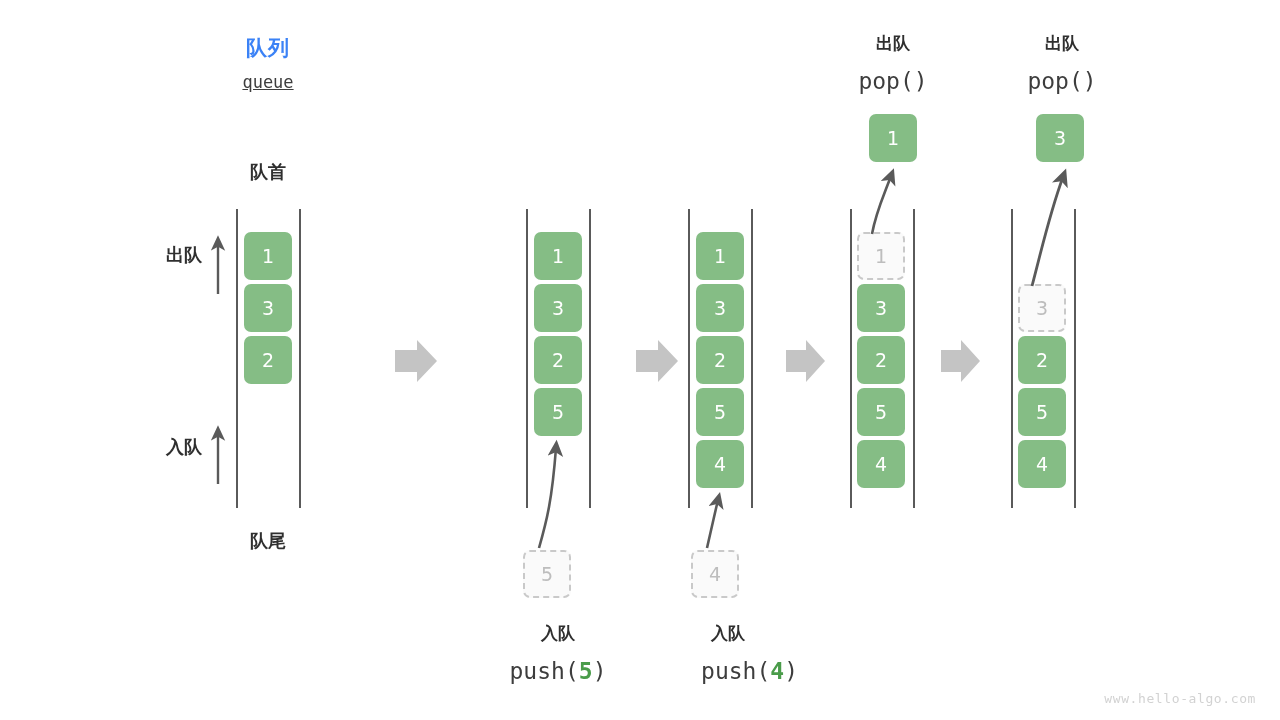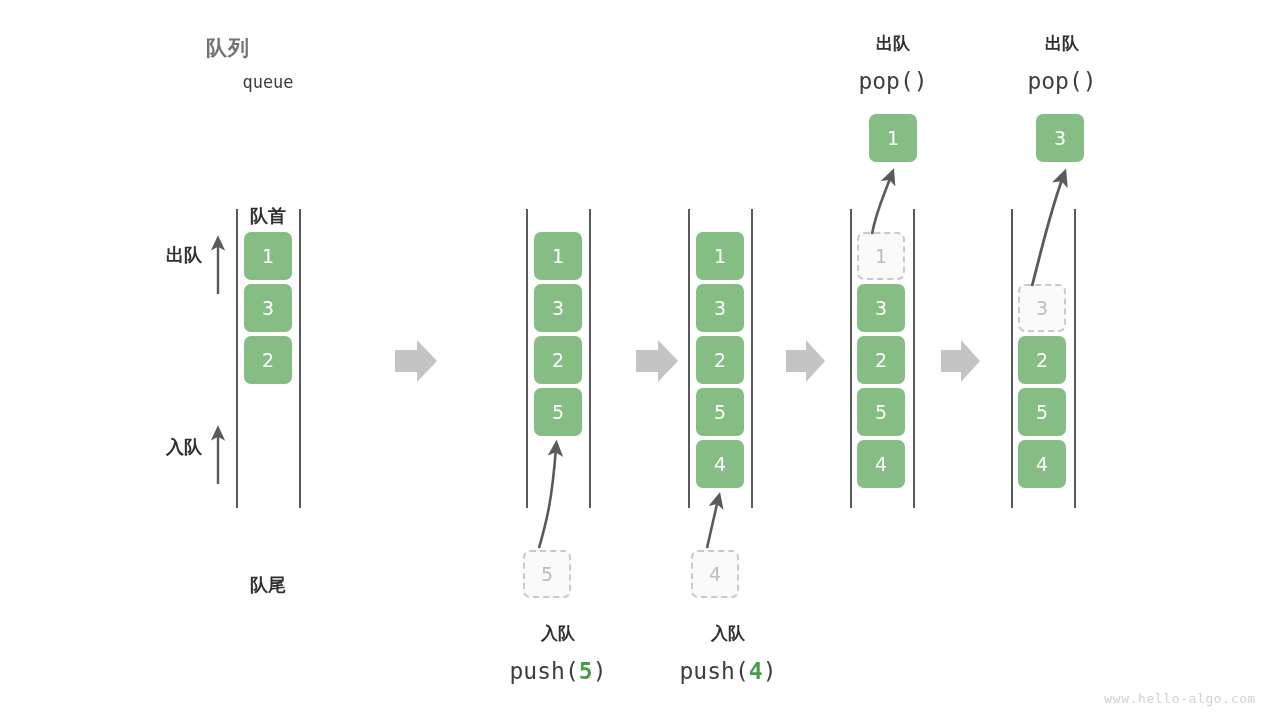--- a/index.html
+++ b/index.html
@@ -5,26 +5,26 @@
   html,body{margin:0;padding:0;}
   body{
     width:1280px;height:720px;
     background:#ffffff;
     font-family:"DejaVu Sans","Liberation Sans",sans-serif;
     overflow:hidden;
     position:relative;
   }
   .stage{position:absolute;left:0;top:0;width:1280px;height:720px;}
 
-  .title-cn{position:absolute;font-size:21px;font-weight:bold;color:#737373;
-            letter-spacing:1px;}
+  .title-cn{position:absolute;font-size:21px;font-weight:bold;color:#3b82f6;
+            text-align:center;letter-spacing:1px;}
   .title-en{position:absolute;font-size:17px;text-align:center;color:#3d3d3d;
             font-family:"DejaVu Sans Mono","Liberation Mono",monospace;}
 
-  .lbl-head,.lbl-tail{position:absolute;font-size:18px;font-weight:bold;color:#2f2f2f;text-align:center;margin-top:44px;}
+  .lbl-head,.lbl-tail{position:absolute;font-size:18px;font-weight:bold;color:#2f2f2f;text-align:center;}
 
   .side-lbl{position:absolute;font-size:18px;font-weight:bold;color:#2f2f2f;text-align:right;}
 
   .op-cn{position:absolute;font-size:17px;font-weight:bold;color:#2f2f2f;text-align:center;}
   .op-code{position:absolute;font-size:23px;text-align:center;
            font-family:"DejaVu Sans Mono","Liberation Mono",monospace;color:#3d3d3d;}
   .op-code .num{color:#4a9c4a;font-weight:bold;}
 
   
   .rail{position:absolute;width:1.6px;background:#5a5a5a;}
@@ -56,21 +56,21 @@
     font-size:13px;color:#d2d2d2;letter-spacing:.6px;
     font-family:"DejaVu Sans Mono","Liberation Mono",monospace;
   }
 </style>
 </head>
 <body>
 
 <div class="stage">
 
   <div class="title-cn" style="left:206px;top:34px;width:124px;">队列</div>
-  <div class="title-en" style="left:206px;top:72px;width:124px;">queue</div>
+  <div class="title-en" style="left:206px;top:72px;width:124px;text-decoration:underline;">queue</div>
 
   <div class="lbl-head" style="left:206px;top:160px;width:124px;">队首</div>
   <div class="lbl-tail" style="left:206px;top:529px;width:124px;">队尾</div>
 
   <div class="side-lbl" style="left:118px;top:243px;width:84px;">出队</div>
   <div class="side-lbl" style="left:118px;top:435px;width:84px;">入队</div>
 
   <div class="rail" style="left:236px;top:209px;height:299px;"></div>
   <div class="rail" style="left:299px;top:209px;height:299px;"></div>
   <div class="cell" style="left:244px;top:232px;">1</div>
@@ -89,21 +89,21 @@
 
   <div class="rail" style="left:688px;top:209px;height:299px;"></div>
   <div class="rail" style="left:751px;top:209px;height:299px;"></div>
   <div class="cell" style="left:696px;top:232px;">1</div>
   <div class="cell" style="left:696px;top:284px;">3</div>
   <div class="cell" style="left:696px;top:336px;">2</div>
   <div class="cell" style="left:696px;top:388px;">5</div>
   <div class="cell" style="left:696px;top:440px;">4</div>
   <div class="cell ghost" style="left:691px;top:550px;">4</div>
   <div class="op-cn" style="left:658px;top:622px;width:140px;">入队</div>
-  <div class="op-code" style="left:658px;top:658px;width:140px;"><span>push(</span><span class="num">4</span><span>)</span></div>
+  <div class="op-code" style="left:658px;top:658px;width:140px;text-align:right;"><span>push(</span><span class="num">4</span><span>)</span></div>
 
   <div class="rail" style="left:850px;top:209px;height:299px;"></div>
   <div class="rail" style="left:913px;top:209px;height:299px;"></div>
   <div class="cell ghost" style="left:857px;top:232px;">1</div>
   <div class="cell" style="left:857px;top:284px;">3</div>
   <div class="cell" style="left:857px;top:336px;">2</div>
   <div class="cell" style="left:857px;top:388px;">5</div>
   <div class="cell" style="left:857px;top:440px;">4</div>
   <div class="cell popped" style="left:869px;top:114px;">1</div>
   <div class="op-cn" style="left:823px;top:32px;width:140px;">出队</div>

